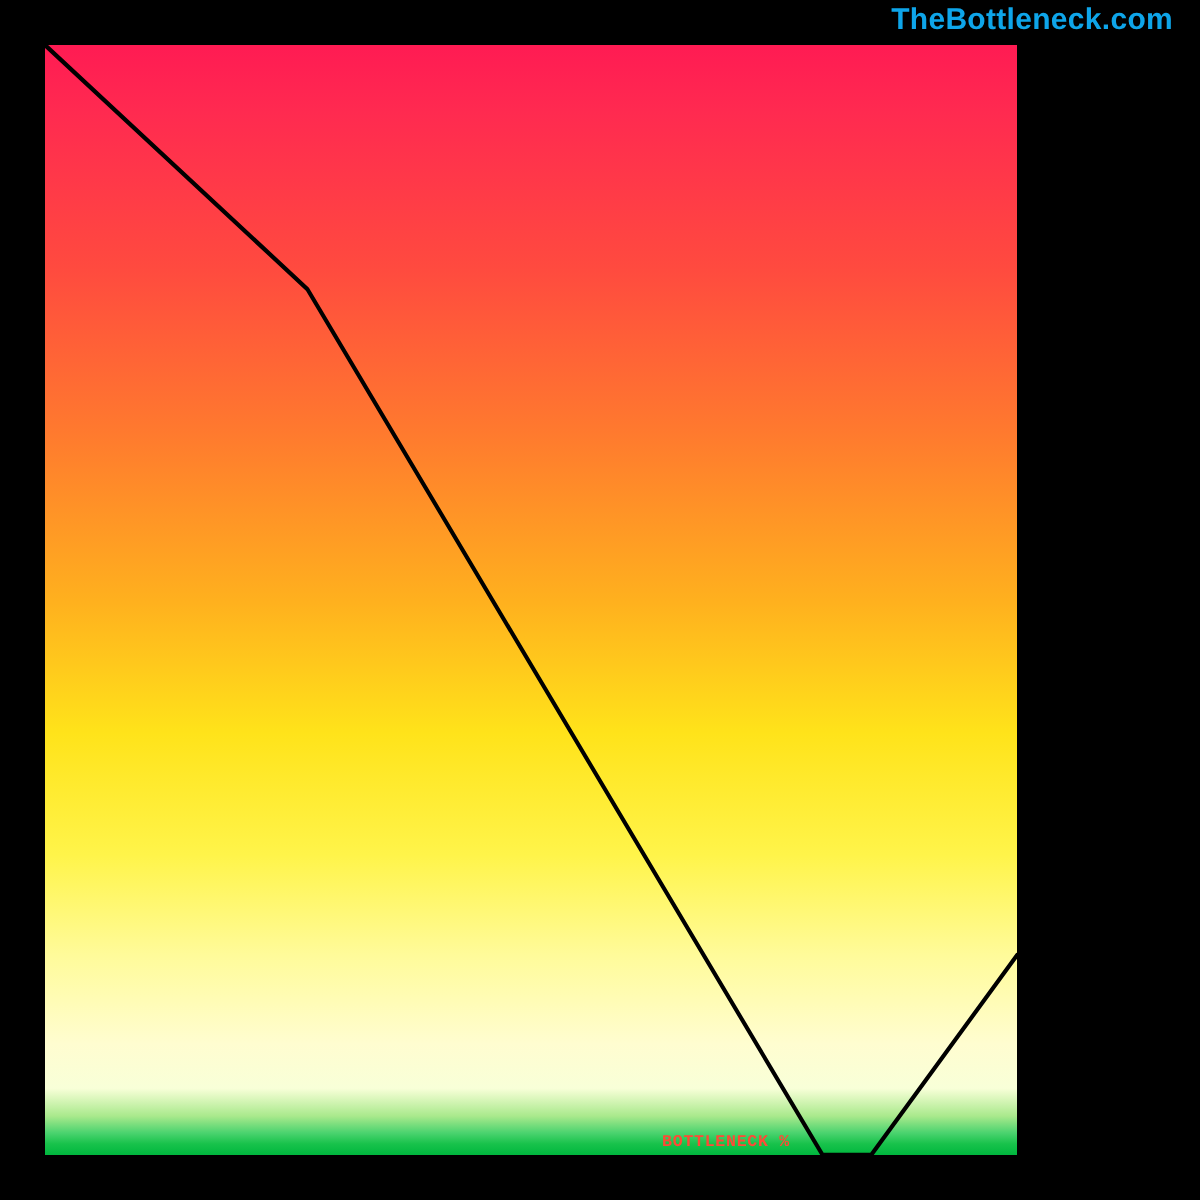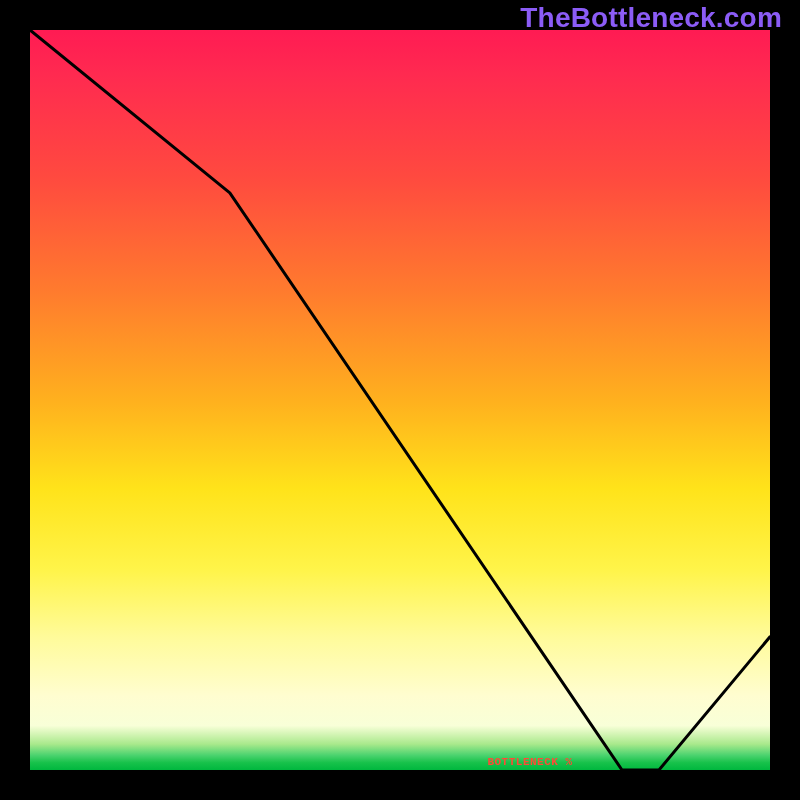--- a/index.html
+++ b/index.html
@@ -14,31 +14,31 @@
   .stage {
     position: relative;
     width: 800px;
     height: 800px;
     background: #000000;
   }
   .watermark {
     position: absolute;
     top: 2px;
     right: 18px;
-    color: #8b5cf6;
-    font-size: 28px;
+    color: #0ea5e9;
+    font-size: 20px;
     font-weight: 600;
     letter-spacing: 0.2px;
     z-index: 3;
   }
   .plot-area {
     position: absolute;
     left: 30px;
     top: 30px;
-    width: 740px;         
+    width: 648px;         
     height: 740px;
     background: #ffffff;     
   }
   .gradient-fill {
     position: absolute;
     left: 0;
     top: 0;
     width: 100%;
     height: 100%;
     

